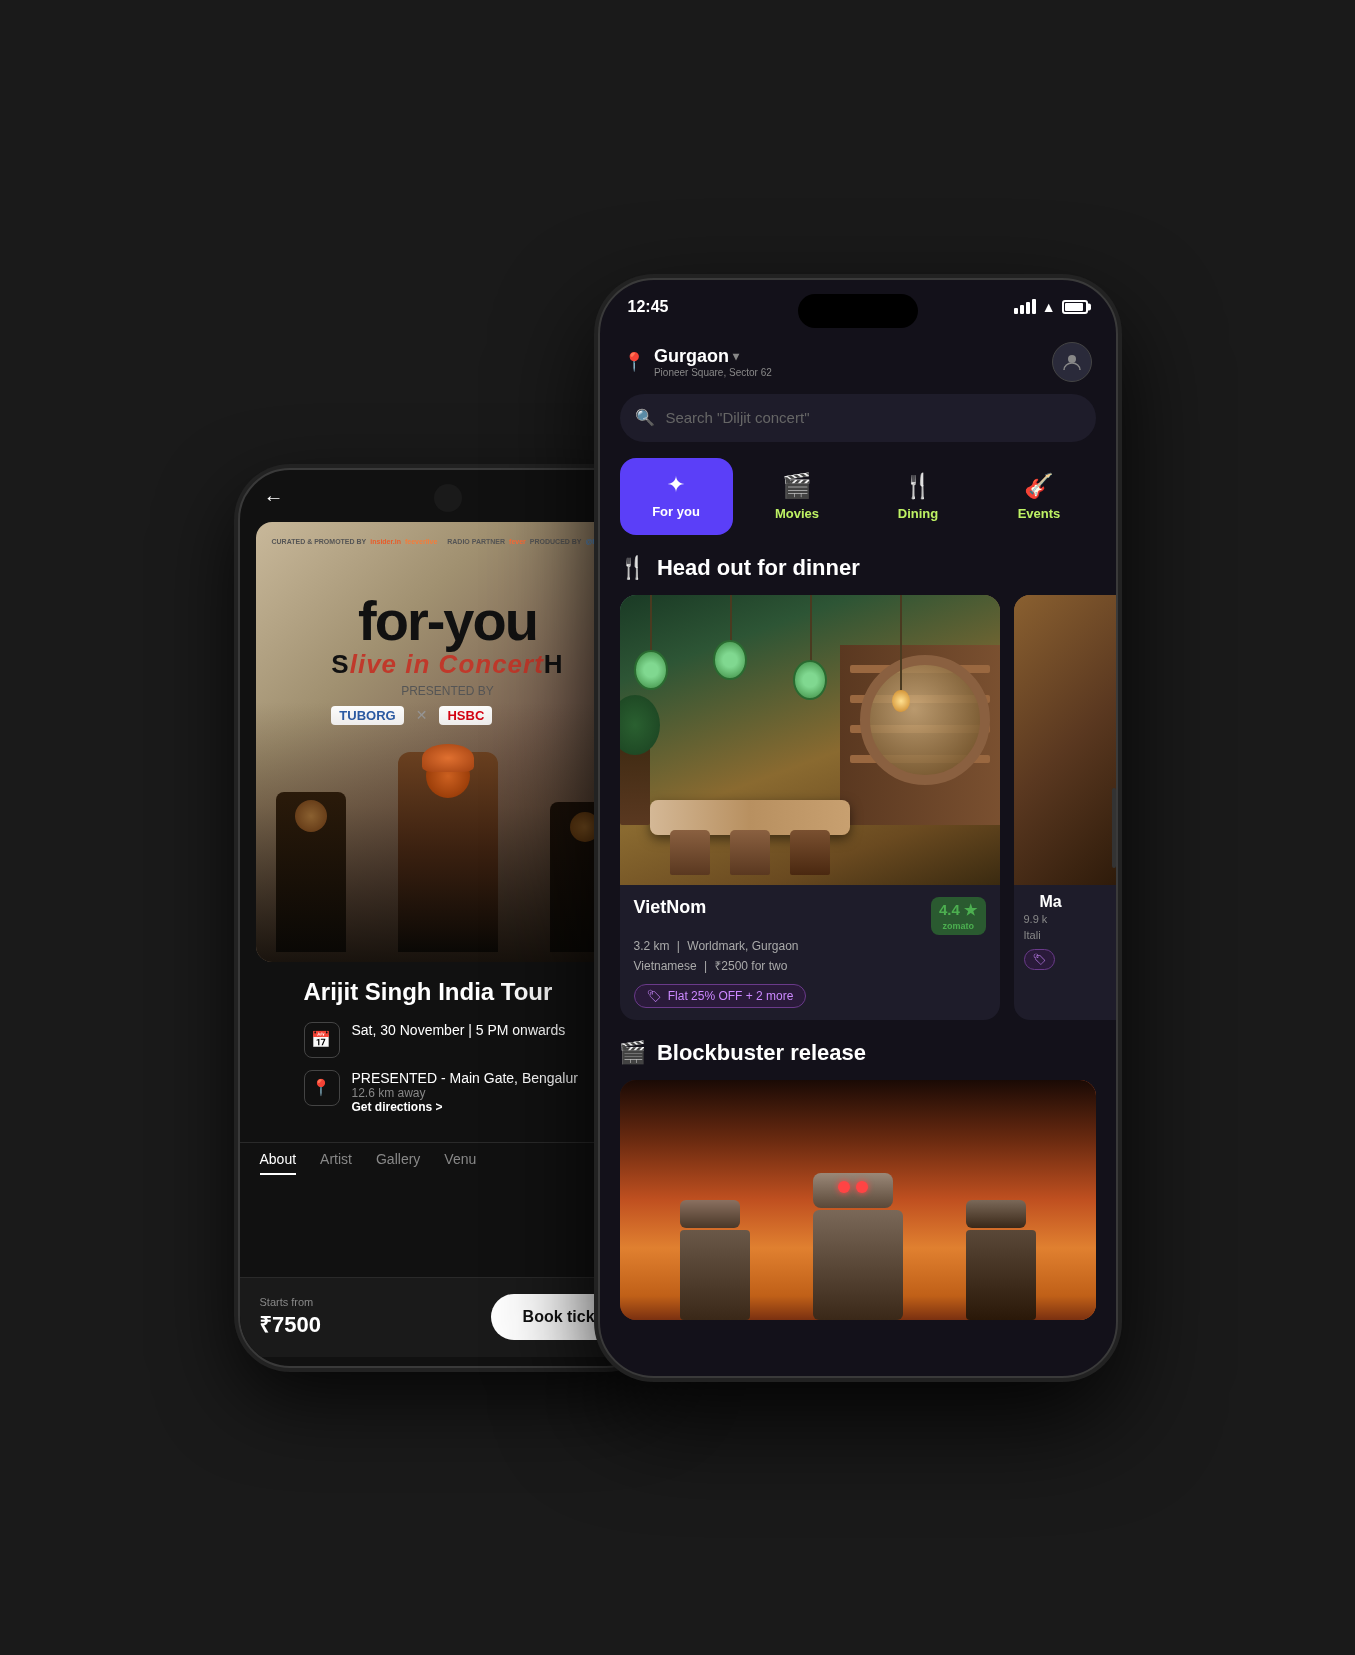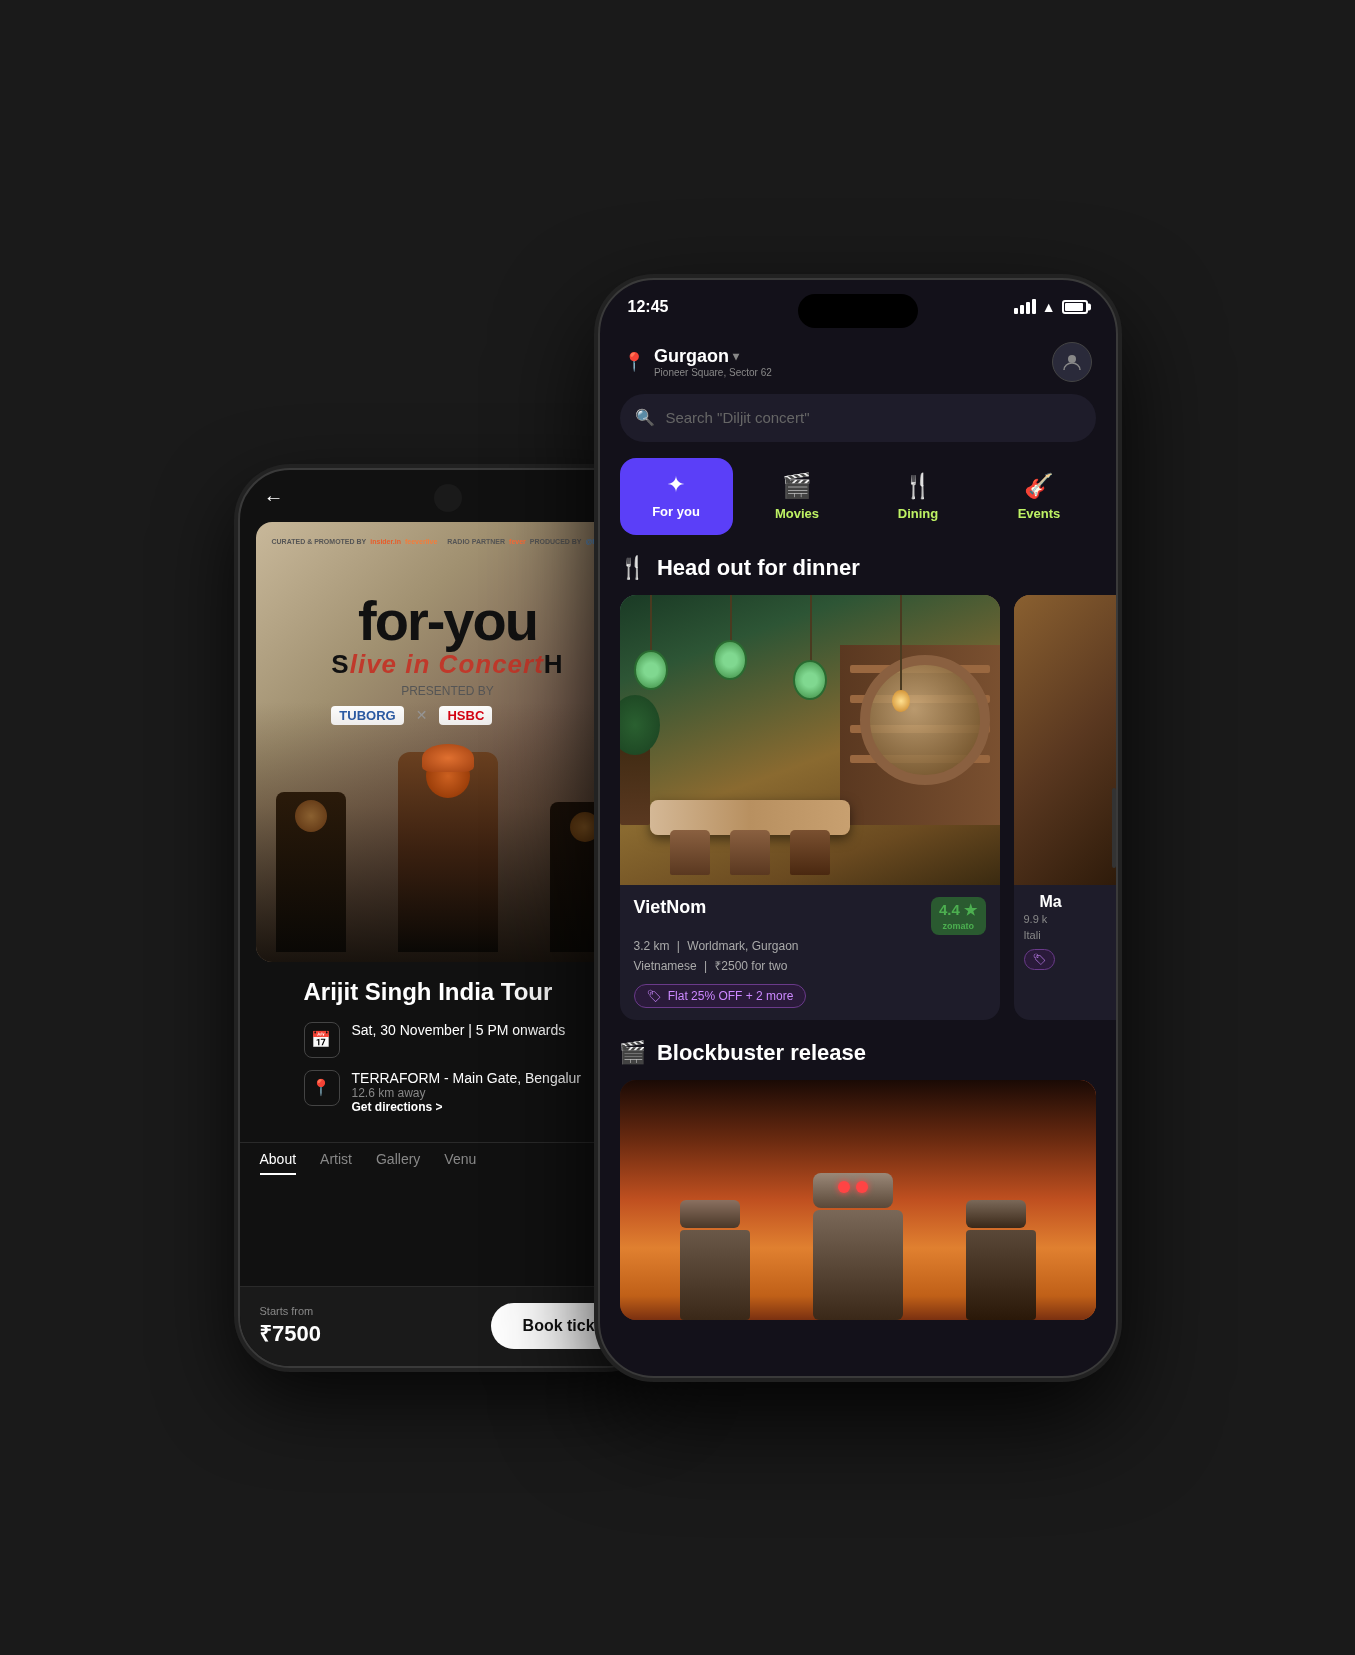--- a/index.html
+++ b/index.html
@@ -183,21 +183,21 @@
     .tab-item {
       font-size: 14px;
       color: #888;
       padding-bottom: 6px;
       cursor: pointer;
     }
     .tab-item.active { color: #fff; border-bottom: 2px solid #fff; }
 
     .phone-left .bottom-bar {
       position: absolute;
-      bottom: 0;
+      bottom: 9px;
       left: 0;
       right: 0;
       height: 80px;
       background: #1a1a1a;
       border-top: 1px solid #2a2a2a;
       display: flex;
       align-items: center;
       justify-content: space-between;
       padding: 0 20px;
     }
@@ -547,21 +547,21 @@
     <div class="event-info-row">
       <div class="icon-box">📅</div>
       <div class="event-info-text">
         <div class="main-line">Sat, 30 November  |  5 PM onwards</div>
       </div>
     </div>
 
     <div class="event-info-row">
       <div class="icon-box">📍</div>
       <div class="event-info-text">
-        <div class="main-line">TERRAFORM - Main Gate, Bengalur</div>
+        <div class="main-line">PRESENTED - Main Gate, Bengalur</div>
         <div class="sub-line">12.6 km away</div>
         <div class="directions-link">Get directions &gt;</div>
       </div>
     </div>
   </div>
 
   <div class="tabs-row">
     <span class="tab-item active">About</span>
     <span class="tab-item">Artist</span>
     <span class="tab-item">Gallery</span>

